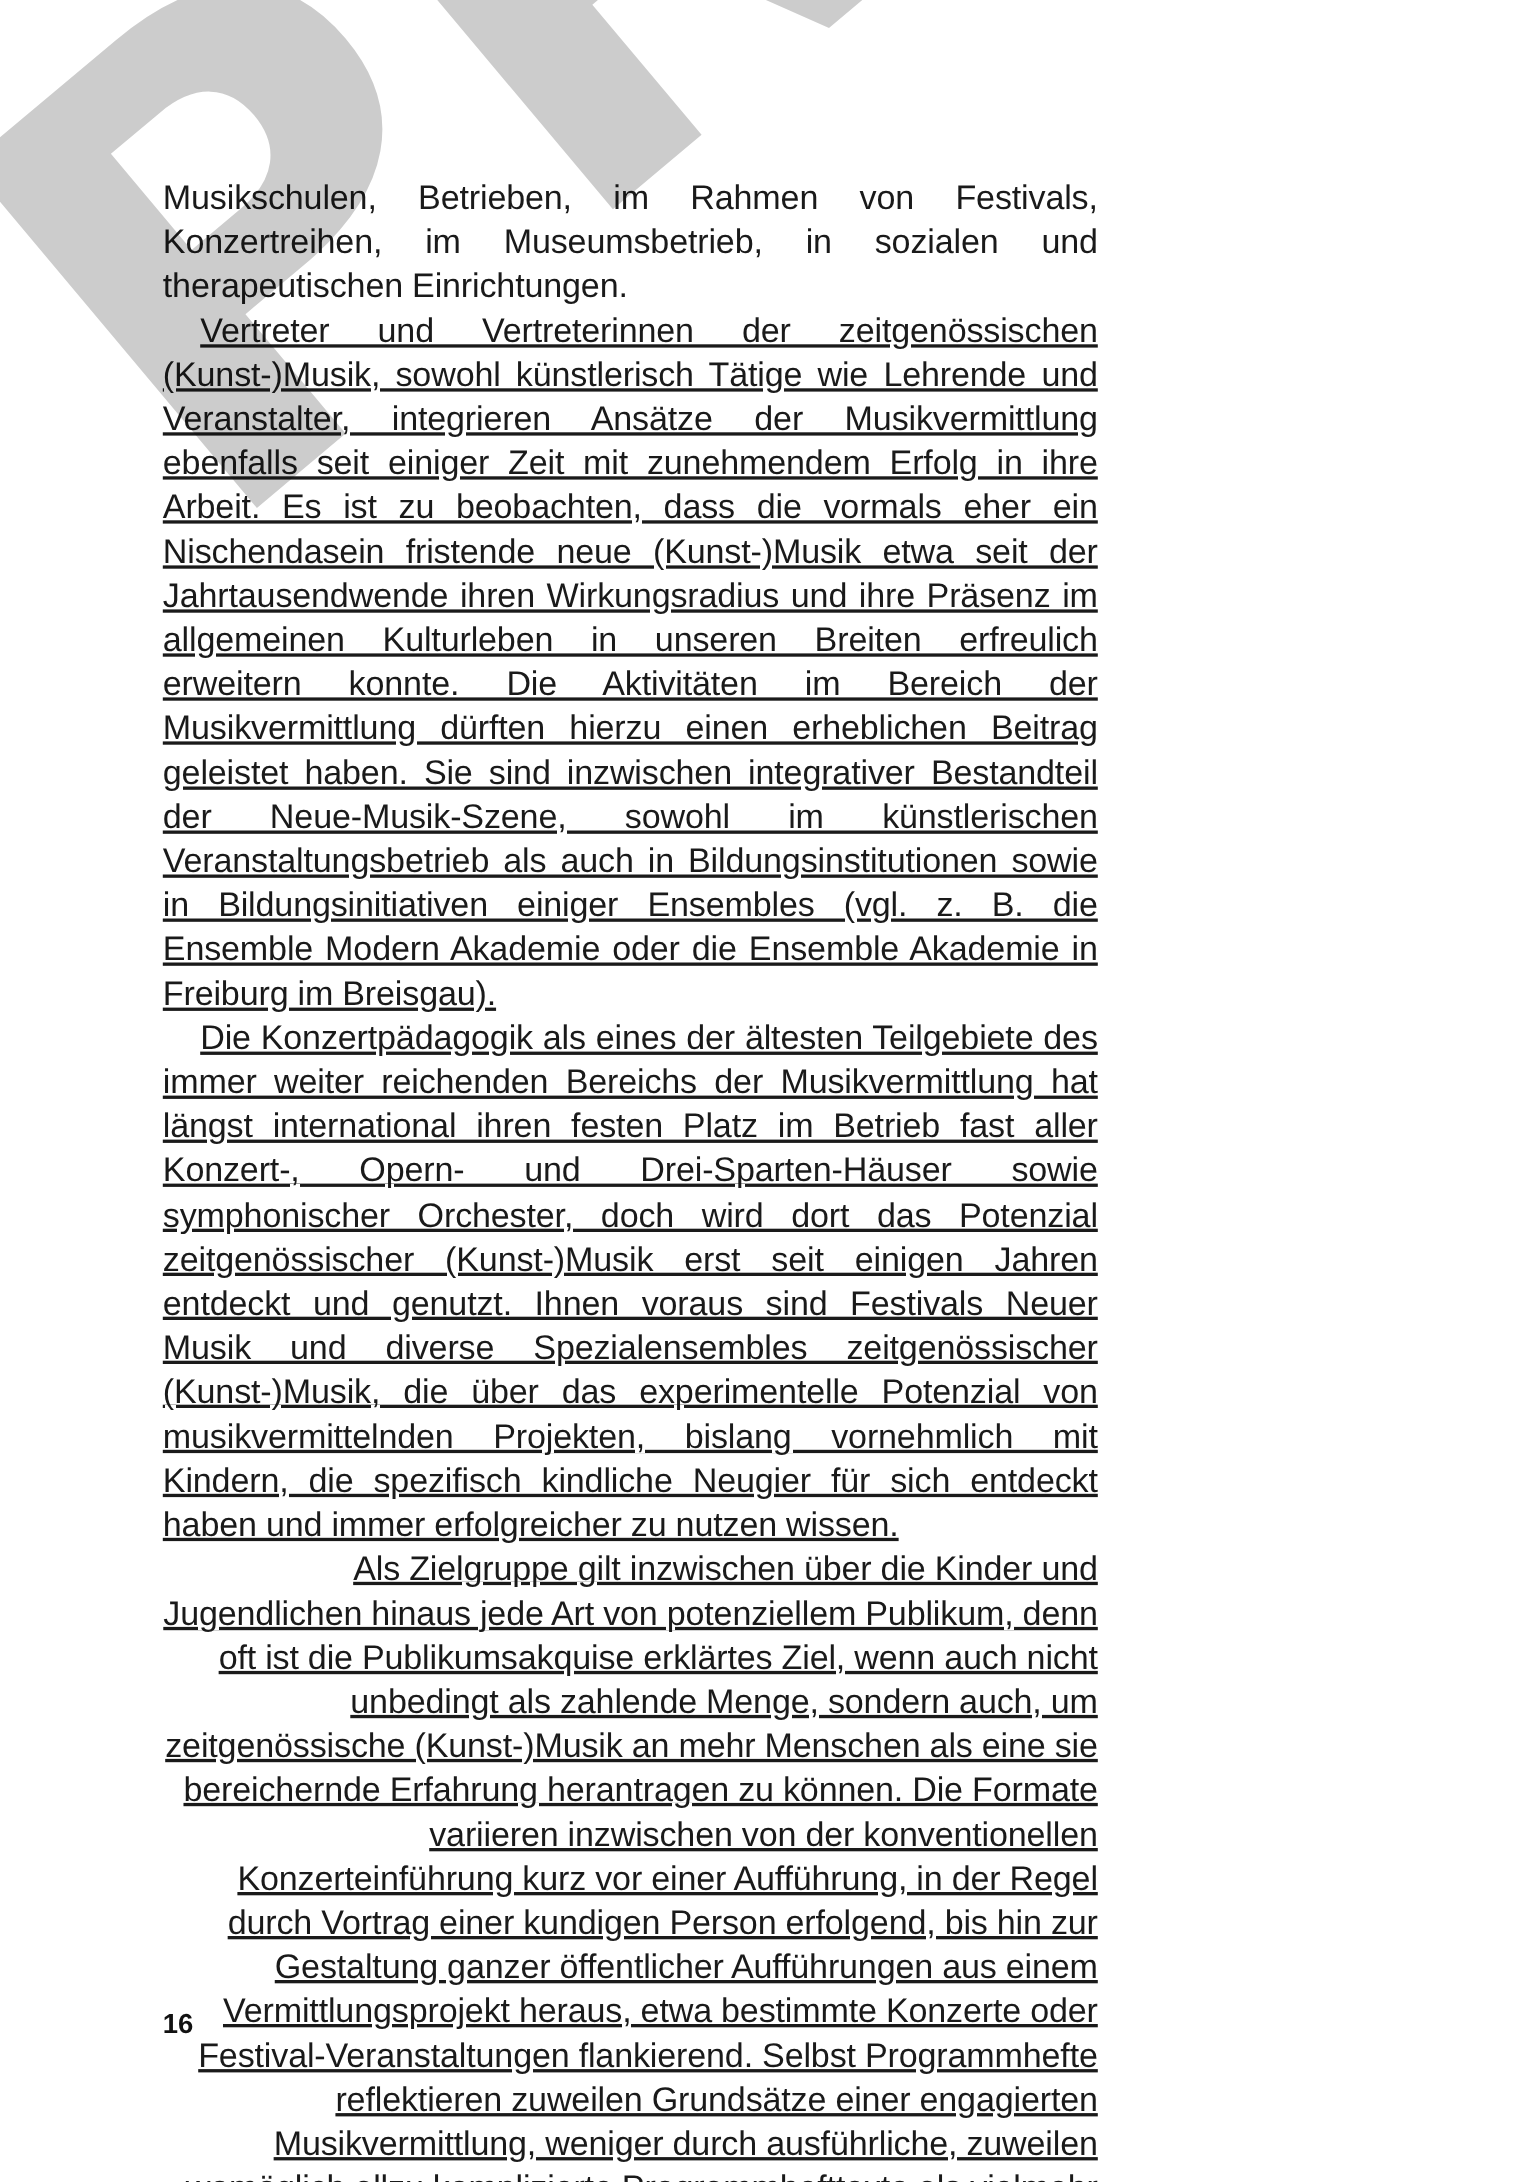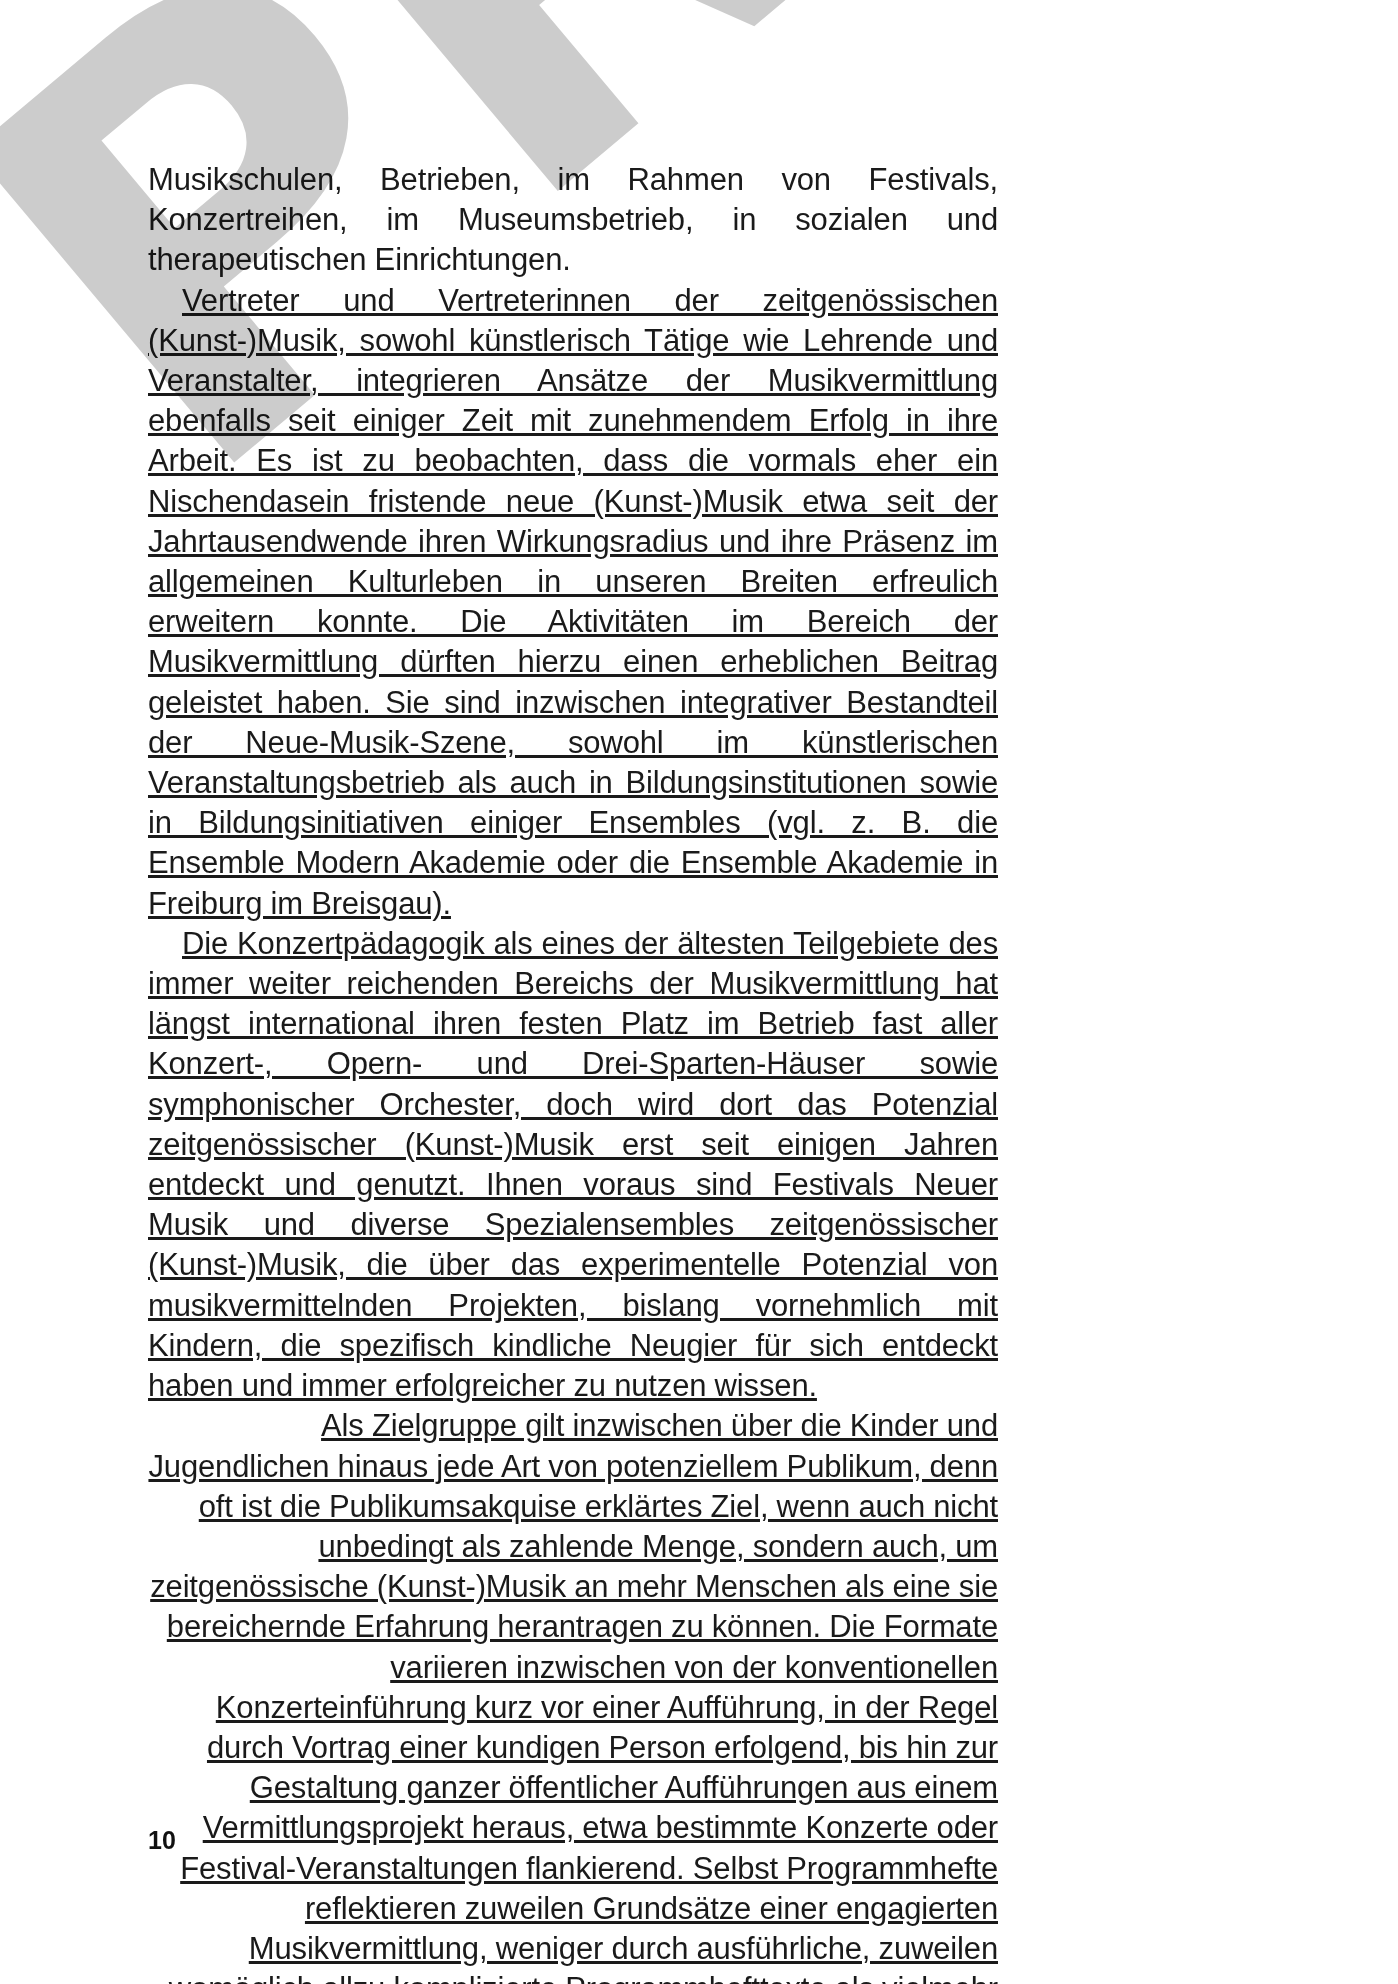--- a/index.html
+++ b/index.html
@@ -94,15 +94,15 @@
     <p class="para">Musikschulen, Betrieben, im Rahmen von Festivals, Konzertreihen, im Museumsbetrieb, in sozialen und therapeutischen Einrichtungen.</p>
     <p class="para indent">Vertreter und Vertreterinnen der zeitgenössischen (Kunst-)Musik, sowohl künstlerisch Tätige wie Lehrende und Veranstalter, integrieren Ansätze der Musikvermittlung ebenfalls seit einiger Zeit mit zunehmendem Erfolg in ihre Arbeit. Es ist zu beobachten, dass die vormals eher ein Nischendasein fristende neue (Kunst-)Musik etwa seit der Jahrtausendwende ihren Wirkungsradius und ihre Präsenz im allgemeinen Kulturleben in unseren Breiten erfreulich erweitern konnte. Die Aktivitäten im Bereich der Musikvermittlung dürften hierzu einen erheblichen Beitrag geleistet haben. Sie sind inzwischen integrativer Bestandteil der Neue-Musik-Szene, sowohl im künstlerischen Veranstaltungsbetrieb als auch in Bildungsinstitutionen sowie in Bildungsinitiativen einiger Ensembles (vgl. z. B. die Ensemble Modern Akademie oder die Ensemble Akademie in Freiburg im Breisgau).</p>
     <p class="para indent">Die Konzertpädagogik als eines der ältesten Teilgebiete des immer weiter reichenden Bereichs der Musikvermittlung hat längst international ihren festen Platz im Betrieb fast aller Konzert-, Opern- und Drei-Sparten-Häuser sowie symphonischer Orchester, doch wird dort das Potenzial zeitgenössischer (Kunst-)Musik erst seit einigen Jahren entdeckt und genutzt. Ihnen voraus sind Festivals Neuer Musik und diverse Spezialensembles zeitgenössischer (Kunst-)Musik, die über das experimentelle Potenzial von musikvermittelnden Projekten, bislang vornehmlich mit Kindern, die spezifisch kindliche Neugier für sich entdeckt haben und immer erfolgreicher zu nutzen wissen.</p>
     <p class="para indent">Als Zielgruppe gilt inzwischen über die Kinder und Jugendlichen hinaus jede Art von potenziellem Publikum, denn oft ist die Publikumsakquise erklärtes Ziel, wenn auch nicht unbedingt als zahlende Menge, sondern auch, um zeitgenössische (Kunst-)Musik an mehr Menschen als eine sie bereichernde Erfahrung herantragen zu können. Die Formate variieren inzwischen von der konventionellen Konzerteinführung kurz vor einer Aufführung, in der Regel durch Vortrag einer kundigen Person erfolgend, bis hin zur Gestaltung ganzer öffentlicher Aufführungen aus einem Vermittlungsprojekt heraus, etwa bestimmte Konzerte oder Festival-Veranstaltungen flankierend. Selbst Programmhefte reflektieren zuweilen Grundsätze einer engagierten Musikvermittlung, weniger durch ausführliche, zuweilen womöglich allzu komplizierte Programmhefttexte als vielmehr durch textliche, bildliche oder anderweitige Schaffung von Kontexten mit anderen Künsten, Alltag, gesellschaftlichem Leben und Ähnlichem. Oftmals werden dabei Aspekte der Transferprozesse deutlich und erfahrbar, welche den eigentlichen Aufführungen als Kernaktivitäten eines Festivals oder eines Konzerthauses vorausgehen bzw. diese umgeben. So vermag das übergeordnete Konzept oder Thema eines Festivals sich womöglich aus einer neuen Perspektive zu erschließen und auch für das Zusammenspiel der Aufführungen zwischen Publikum und Ausfüh-</p>
   </div>
 
   <div id="watermark-layer">
     <div id="watermark-text">PREVIEW</div>
   </div>
 
-  <div id="folio">10</div>
+  <div id="folio">16</div>
 
 </div>
 
 </body></html>

